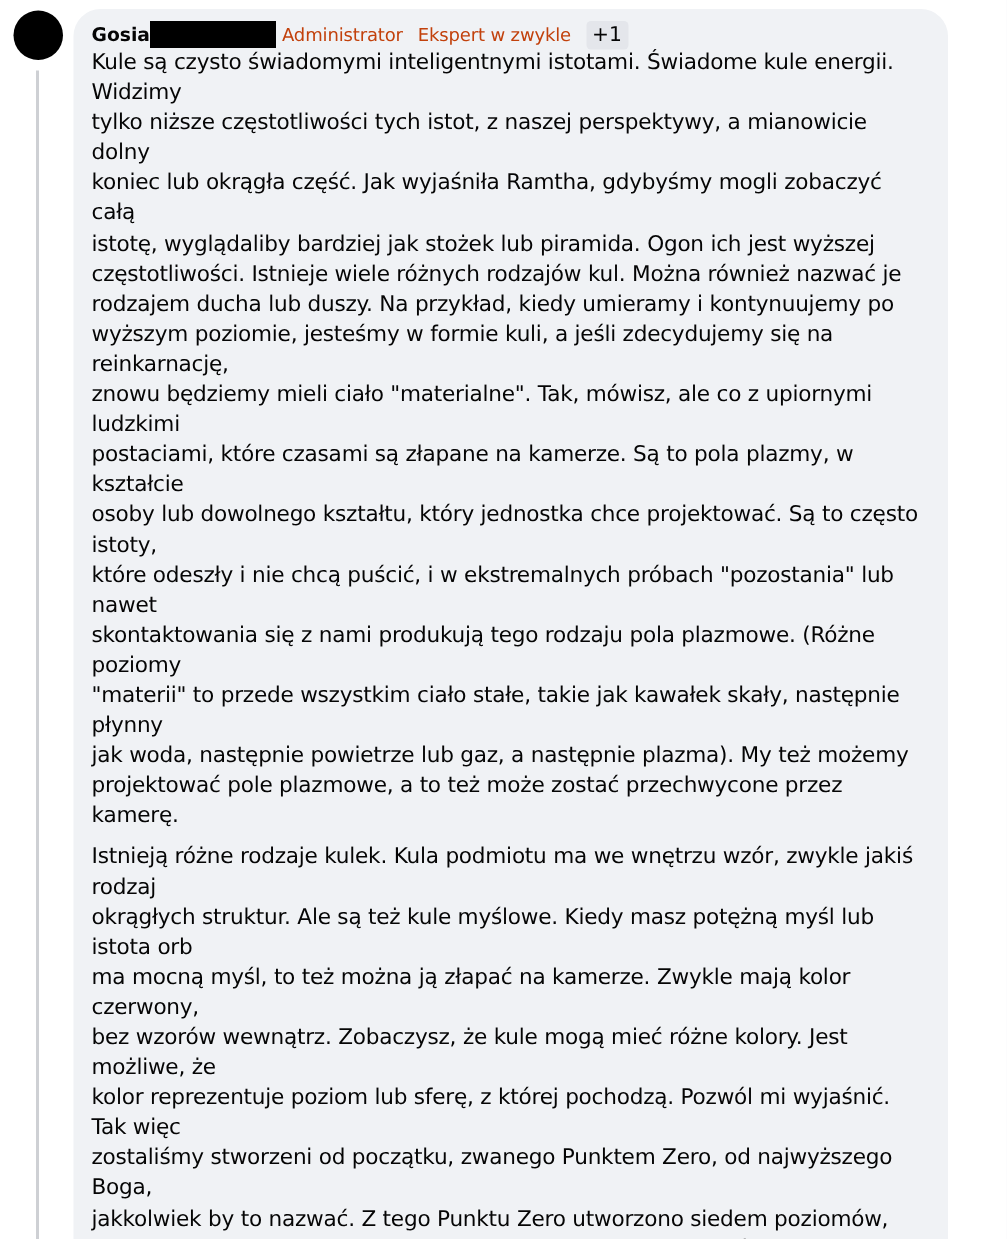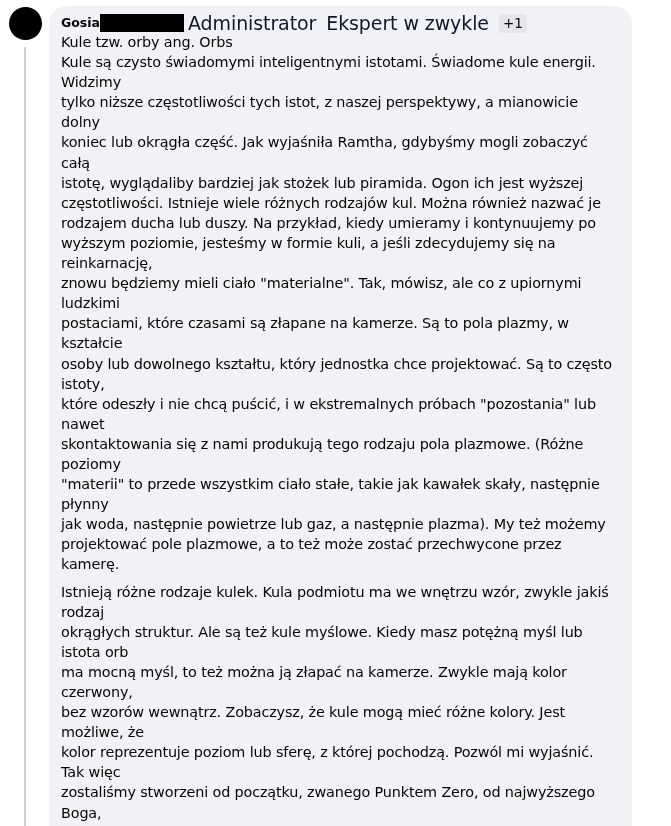--- a/index.html
+++ b/index.html
@@ -59,22 +59,22 @@
       color: #050505;
     }
     .redacted {
       display: inline-block;
       width: 84px;
       height: 18px;
       background: #000000;
       margin-right: 4px;
     }
     .badge {
-      color: #0f172a;
-      font-size: 19px;
+      color: #c2410c;
+      font-size: 12px;
       margin-right: 10px;
       cursor: pointer;
       letter-spacing: -0.1px;
     }
     .badge-more {
       background: #e4e6eb;
       color: #050505;
       font-size: 13.5px;
       padding: 0 4px;
       border-radius: 3px;
@@ -106,21 +106,20 @@
   <div class="bubble">
     <div class="header">
       <span class="author">Gosia</span>
       <span class="redacted"></span>
       <span class="badge">Administrator</span>
       <span class="badge">Ekspert w zwykle</span>
       <span class="badge-more">+1</span>
     </div>
 
     <div class="body-text">
-      <p>Kule tzw. orby ang. Orbs</p>
       <p>Kule są czysto świadomymi inteligentnymi istotami. Świadome kule energii. Widzimy
 tylko niższe częstotliwości tych istot, z naszej perspektywy, a mianowicie dolny
 koniec lub okrągła część. Jak wyjaśniła Ramtha, gdybyśmy mogli zobaczyć całą
 istotę, wyglądaliby bardziej jak stożek lub piramida. Ogon ich jest wyższej
 częstotliwości. Istnieje wiele różnych rodzajów kul. Można również nazwać je
 rodzajem ducha lub duszy. Na przykład, kiedy umieramy i kontynuujemy po
 wyższym poziomie, jesteśmy w formie kuli, a jeśli zdecydujemy się na reinkarnację,
 znowu będziemy mieli ciało "materialne". Tak, mówisz, ale co z upiornymi ludzkimi
 postaciami, które czasami są złapane na kamerze. Są to pola plazmy, w kształcie
 osoby lub dowolnego kształtu, który jednostka chce projektować. Są to często istoty,

